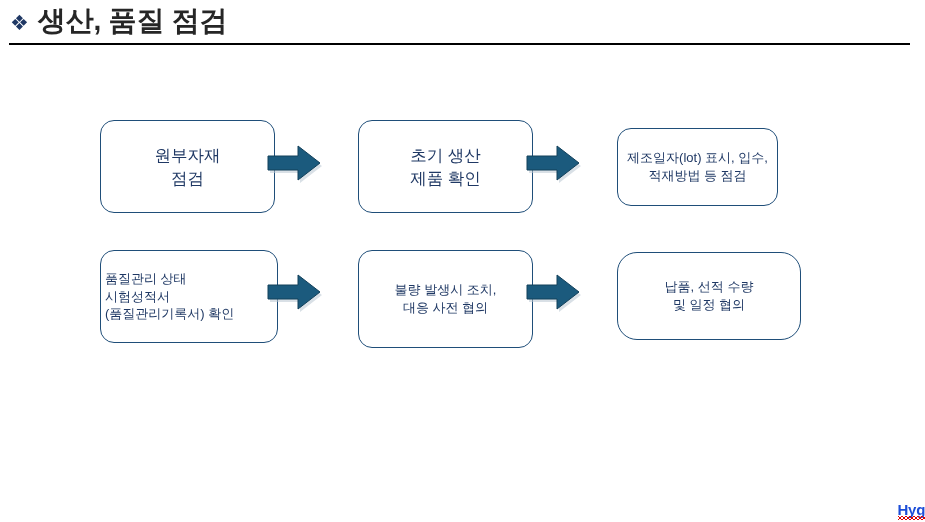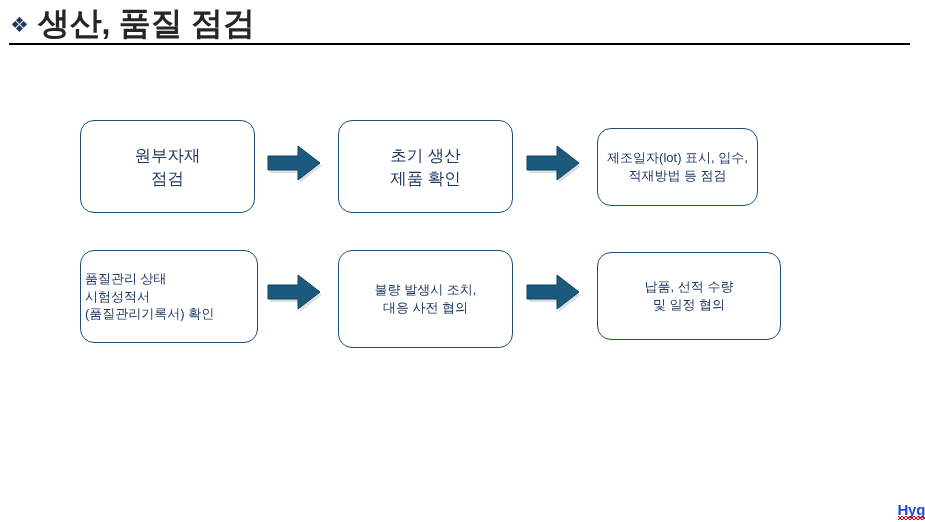--- a/index.html
+++ b/index.html
@@ -26,21 +26,21 @@
     gap: 9px;
     white-space: nowrap;
   }
   .title-bullet {
     font-size: 21px;
     line-height: 1;
     color: #1f3864;
     transform: translateY(1px);
   }
   .title-text {
-    font-size: 32px;
+    font-size: 28px;
     font-weight: bold;
     line-height: 1.1;
     color: #262626;
     letter-spacing: -0.2px;
   }
   .title-rule {
     position: absolute;
     left: 9px;
     top: 43px;
     width: 901px;
@@ -60,20 +60,21 @@
   .node {
     position: absolute;
     box-sizing: border-box;
     background: #ffffff;
     border: 1.3px solid #1f4e79;
     border-radius: 14px;
     display: flex;
     align-items: center;
     justify-content: center;
     padding: 6px 8px;
+    margin-left: 20px;
   }
   .node .node-text {
     color: #1f3864;
     line-height: 1.38;
     text-align: center;
     white-space: pre-line;
   }
   .node.align-left {
     justify-content: flex-start;
     padding-left: 4px;
@@ -84,21 +85,21 @@
 
   .size-lg .node-text { font-size: 16.5px; }
   .size-sm .node-text { font-size: 13px; }
 
   
   #node-1 { left: 80px;  top: 120px; width: 175px; height: 93px; }
   #node-2 { left: 338px; top: 120px; width: 175px; height: 93px; }
   #node-3 { left: 597px; top: 128px; width: 161px; height: 78px; }
   #node-4 { left: 80px;  top: 250px; width: 178px; height: 93px; }
   #node-5 { left: 338px; top: 250px; width: 175px; height: 98px; }
-  #node-6 { left: 597px; top: 252px; width: 184px; height: 88px; }
+  #node-6 { left: 597px; top: 252px; width: 184px; height: 88px; border-radius: 20px; }
 
   
   .arrow {
     position: absolute;
     width: 56px;
     height: 40px;
   }
   .arrow svg { display: block; width: 100%; height: 100%; overflow: visible; }
 
   #arrow-1 { left: 268px; top: 146px; }

